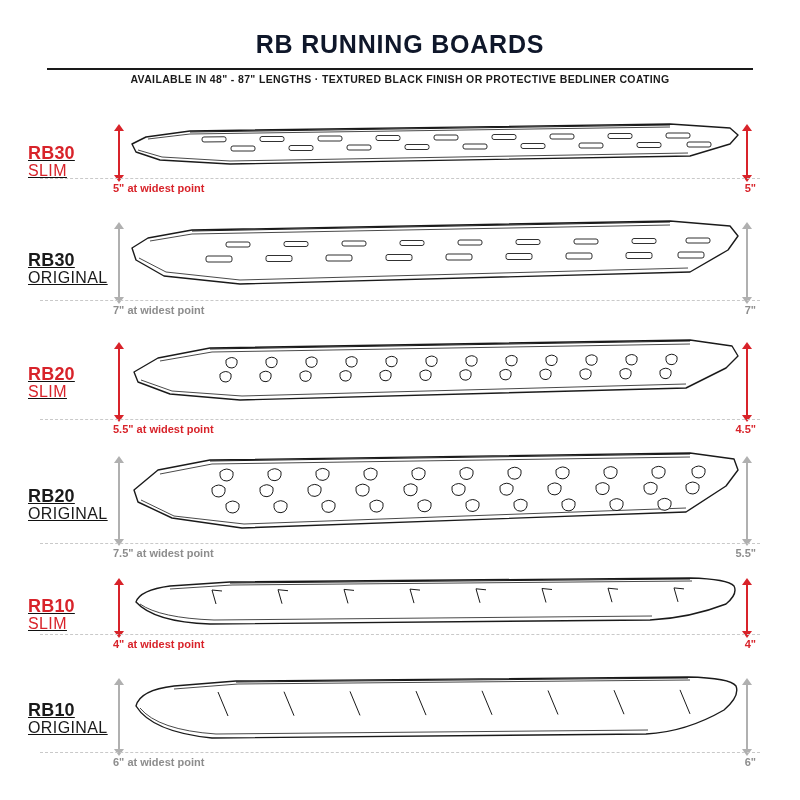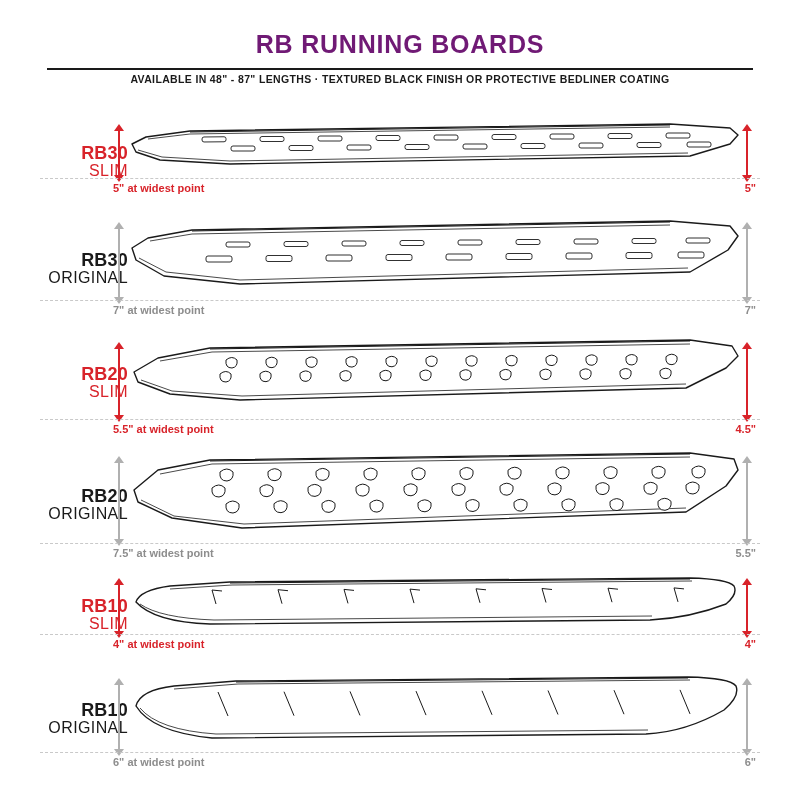--- a/index.html
+++ b/index.html
@@ -31,21 +31,21 @@
   }
   .title {
     position: absolute;
     left: 0;
     top: 30px;
     width: 800px;
     text-align: center;
     font-size: 25px;
     font-weight: bold;
     letter-spacing: 0.8px;
-    color: #701a75;
+    color: #0f172a;
   }
   .title-rule {
     position: absolute;
     left: 47px;
     top: 68px;
     width: 706px;
     height: 2px;
     background: #1a1a1a;
   }
   .subtitle {
@@ -70,23 +70,24 @@
   .row-divider {
     position: absolute;
     left: 40px;
     width: 720px;
     height: 0;
     border-top: 1px dashed #c9c9c9;
   }
 
   .label-block {
     position: absolute;
-    left: 36px;
+    left: 28px;
     width: 92px;
-    text-align: right;
+    text-align: left;
+    text-decoration: underline;
   }
   .label-model {
     font-size: 18px;
     font-weight: bold;
     line-height: 20px;
     letter-spacing: 0.2px;
   }
   .label-variant {
     font-size: 16px;
     line-height: 15px;

